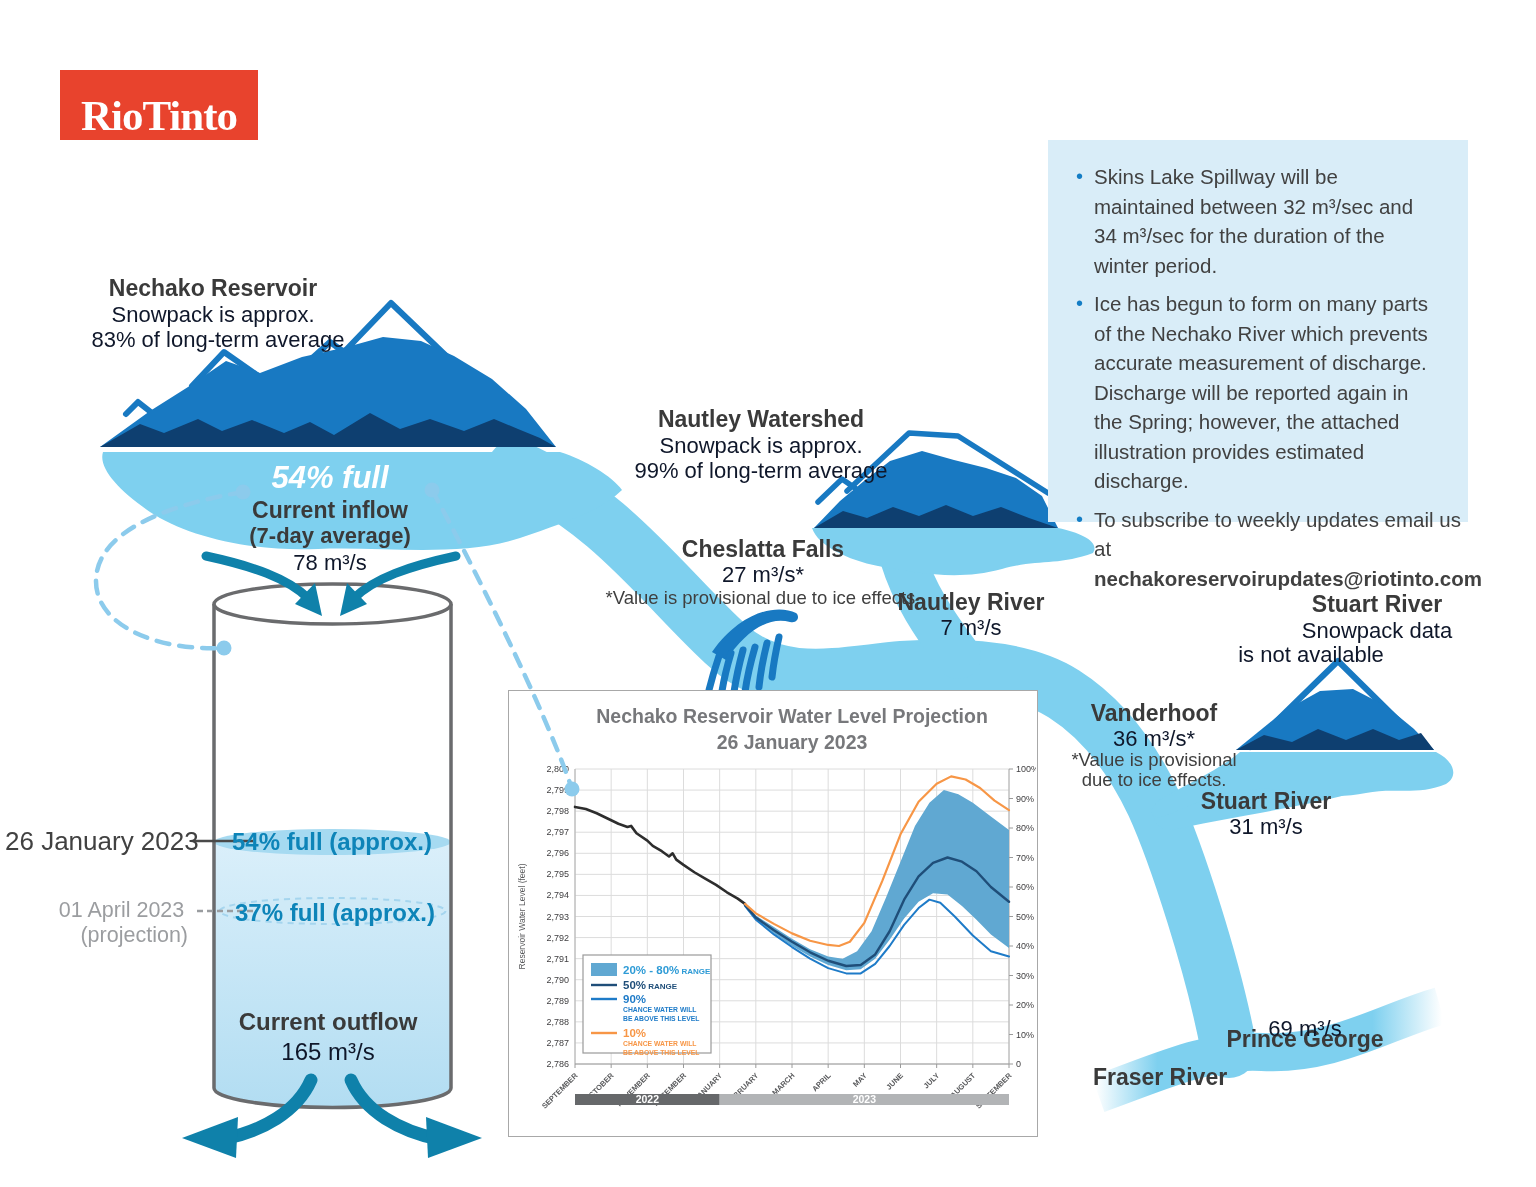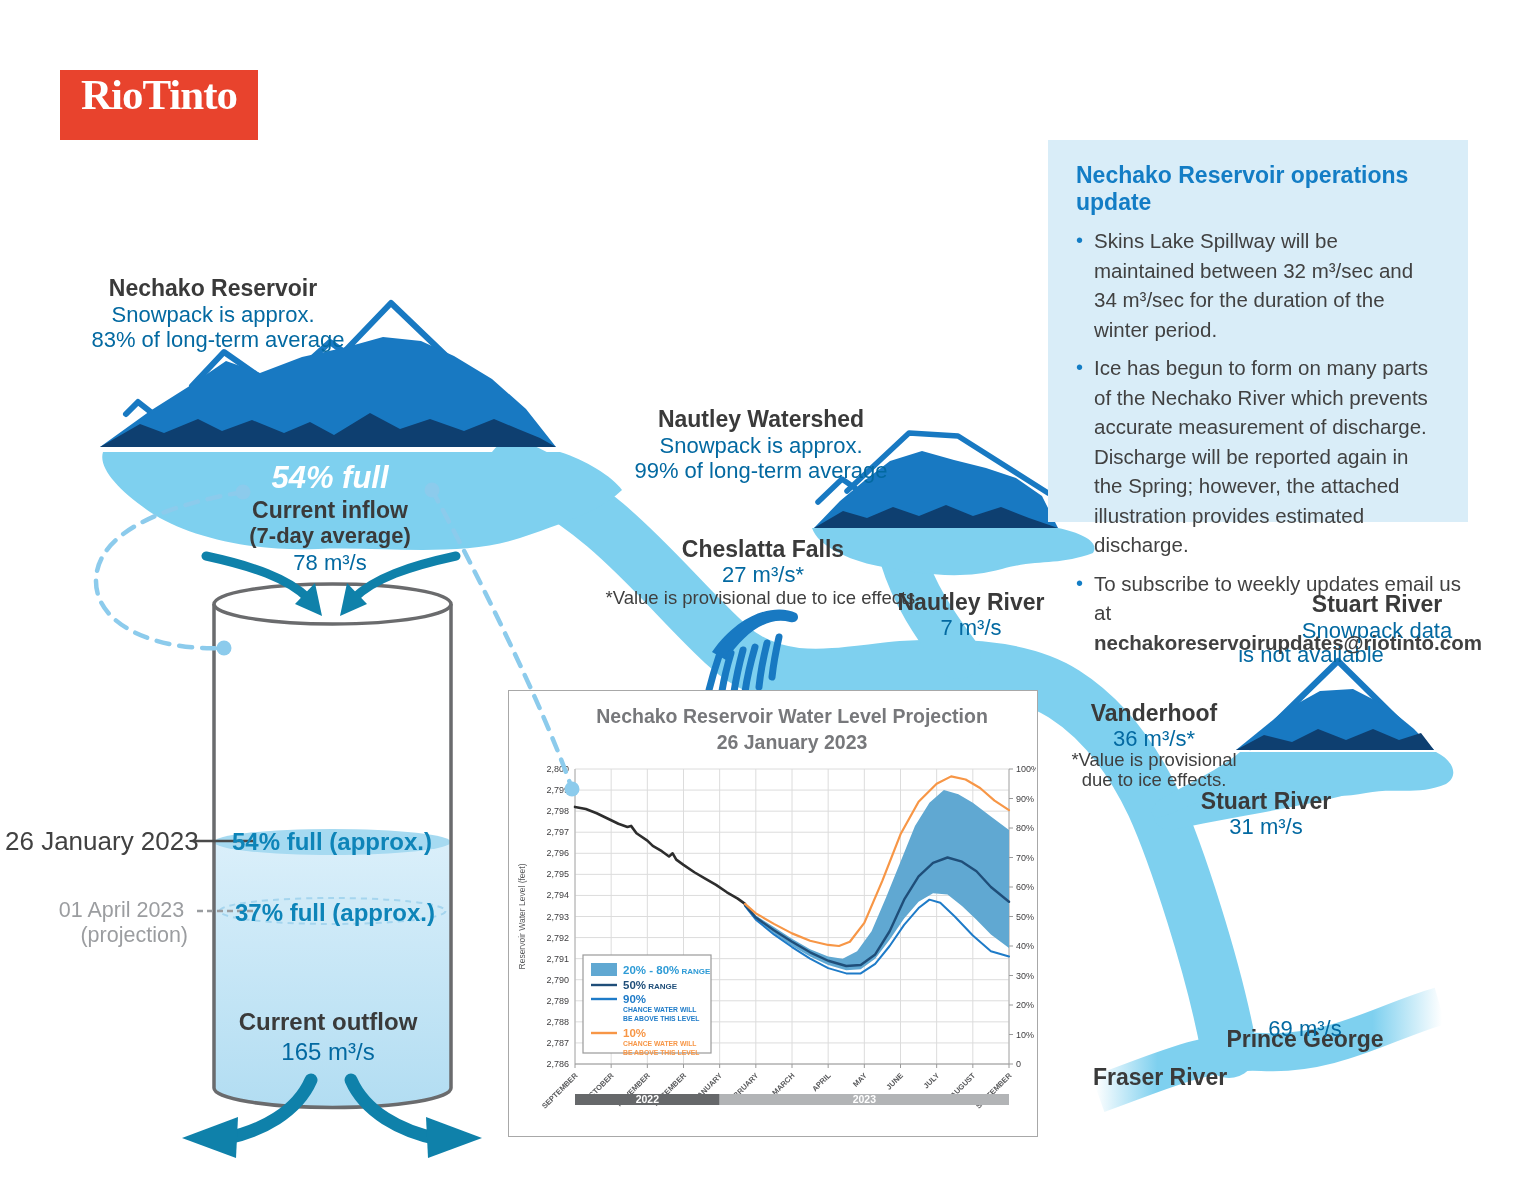--- a/index.html
+++ b/index.html
@@ -2,25 +2,25 @@
 <html style="--river: #7ed0ef; --mountain: #1879c2; --mountain_dark: #0e3f70; --teal: #0f81aa; --accent_red: #e8432d; --panel_bg: #d9edf8; --panel_title: #137dc5; --level_text: #0d84b8; --dash_leader: #8ccbec;"><head>
 <meta charset="utf-8">
 <style>
   html,body{margin:0;padding:0;background:#fff;}
   #stage{position:relative;width:1536px;height:1187px;background:#fff;overflow:hidden;
          font-family:"Liberation Sans",sans-serif;color:#3a3a3a;}
   svg{display:block;}
   .abs{position:absolute;}
   .ctr{transform:translateX(-50%);text-align:center;white-space:nowrap;}
   #logo{left:60px;top:70px;width:198px;height:70px;background:var(--accent_red,#e8432d);
-        display:flex;align-items:flex-start;justify-content:center;}
+        display:flex;align-items:flex-end;justify-content:center;}
   #logo span{font-family:"Liberation Serif",serif;font-weight:bold;color:#fff;font-size:43px;letter-spacing:-1px;}
   #page-title{left:88px;top:182px;font-size:46px;color:#919396;letter-spacing:-0.5px;white-space:nowrap;}
   .name{font-size:23px;font-weight:bold;color:#3a3a3a;}
-  .val{font-size:22px;color:#0369a1;}
+  .val{font-size:22px;color:#0f172a;}
   .fn{font-size:18.5px;color:#3f3f3f;}
   .lakefull{font-size:31px;font-weight:bold;color:#fff;}
   .lvl{font-size:24px;font-weight:bold;color:var(--level_text,#0d84b8);}
   .gray-date{font-size:21.5px;color:#9b9da0;}
   #panel{left:1048px;top:140px;width:420px;height:382px;background:var(--panel_bg,#d9edf8);box-sizing:border-box;padding:22px 28px 0 28px;}
   #panel h2{margin:0 0 10px 0;font-size:23px;color:var(--panel_title,#137dc5);}
   .bullet{display:flex;margin-bottom:9px;}
   .bullet .dot{color:var(--panel_title,#137dc5);font-size:20px;line-height:1.44;margin-right:11px;}
   .bullet .btxt{font-size:20.5px;line-height:1.44;color:#414141;}
   #chart-box{left:508px;top:690px;width:530px;height:447px;background:#fff;border:1.5px solid #a8a8a8;box-sizing:border-box;z-index:20;}
@@ -163,21 +163,20 @@
 
   <div class="abs txt" style="left:5px;top:826px;width:182px;text-align:right;font-size:26px;color:#414141;white-space:nowrap;">26 January 2023</div>
   <div class="abs txt ctr lvl" style="left:332px;top:828px;">54% full (approx.)</div>
   <div class="abs txt gray-date" style="left:55px;top:898px;width:133px;text-align:center;">01 April 2023</div>
   <div class="abs txt gray-date" style="left:55px;top:923px;width:133px;text-align:right;">(projection)</div>
   <div class="abs txt ctr lvl" style="left:335px;top:899px;">37% full (approx.)</div>
   <div class="abs txt ctr name" style="left:328px;top:1008px;font-size:24px;">Current outflow</div>
   <div class="abs txt ctr val" style="left:328px;top:1038px;font-size:24px;">165 m³/s</div>
 
   <div class="abs txt" id="panel">
-    <h2>Nechako Reservoir operations update</h2>
     <div class="bullet">
       <span class="dot">•</span>
       <span class="btxt">Skins Lake Spillway will be maintained between 32 m³/sec and 34 m³/sec for the duration of the winter period.</span>
     </div>
     <div class="bullet">
       <span class="dot">•</span>
       <span class="btxt">Ice has begun to form on many parts of the Nechako River which prevents accurate measurement of discharge. Discharge will be reported again in the Spring; however, the attached illustration provides estimated discharge.</span>
     </div>
     <div class="bullet">
       <span class="dot">•</span>

